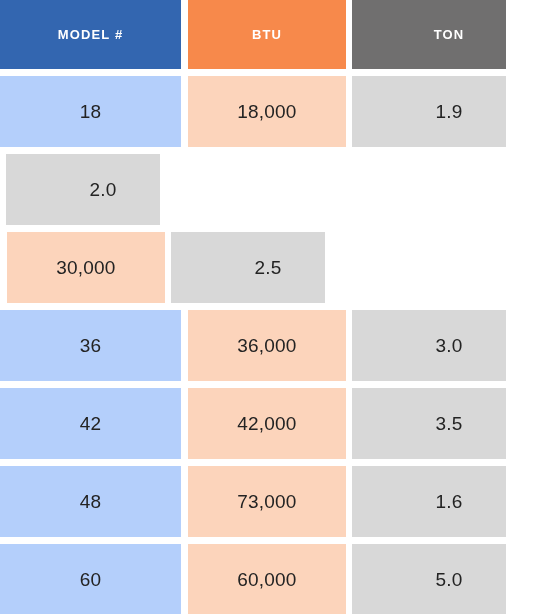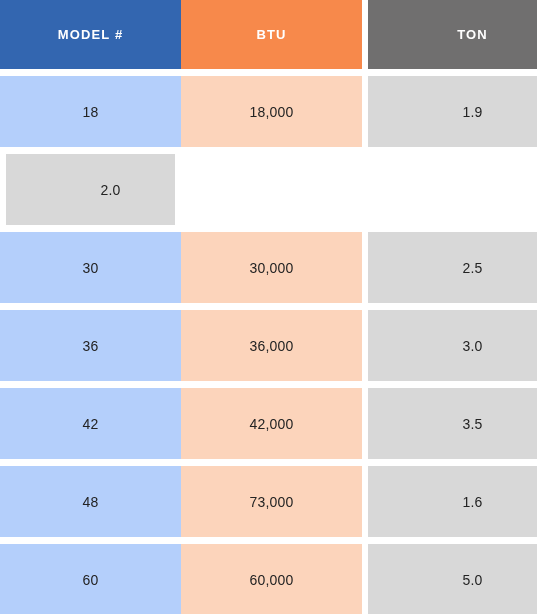--- a/index.html
+++ b/index.html
@@ -32,40 +32,40 @@
     align-items: center;
     justify-content: center;
     color: #ffffff;
     font-size: 13px;
     font-weight: bold;
     letter-spacing: 1.15px;
     text-transform: uppercase;
     box-sizing: border-box;
   }
   .col-model { width: 181px; }
-  .col-btu   { width: 181px; }
-  .col-ton   { width: 169px; margin-left: 6px; padding-left: 40px; }
+  .col-btu   { width: 158px; margin-left: 7px; }
+  .col-ton   { width: 154px; margin-left: 6px; padding-left: 40px; }
 
   .hdr-model { background: #3366b0; }
   .hdr-btu   { background: #f7894b; }
   .hdr-ton   { background: #706f6f; }
 
   
   .row-gap { height: 7px; width: 558px; background: #ffffff; }
 
   .data-row {
     display: flex;
     height: 71px;
     width: 558px;
   }
   .data-cell {
     display: flex;
     align-items: center;
     justify-content: center;
-    font-size: 14px;
+    font-size: 19px;
     font-weight: 400;
     color: #232323;
     letter-spacing: 0.2px;
     box-sizing: border-box;
   }
   .cell-model { background: #b4cffb; }
   .cell-btu   { background: #fcd4bb; }
   .cell-ton   { background: #d8d8d8; }
 </style>
 </head>
@@ -89,21 +89,20 @@
 
   <div class="row-gap"></div>
 
   <div class="data-row">
     <div class="data-cell col-ton cell-ton">2.0</div>
   </div>
 
   <div class="row-gap"></div>
 
   <div class="data-row">
-    <div class="data-cell col-model cell-model">30</div>
     <div class="data-cell col-btu cell-btu">30,000</div>
     <div class="data-cell col-ton cell-ton">2.5</div>
   </div>
 
   <div class="row-gap"></div>
 
   <div class="data-row">
     <div class="data-cell col-model cell-model">36</div>
     <div class="data-cell col-btu cell-btu">36,000</div>
     <div class="data-cell col-ton cell-ton">3.0</div>

